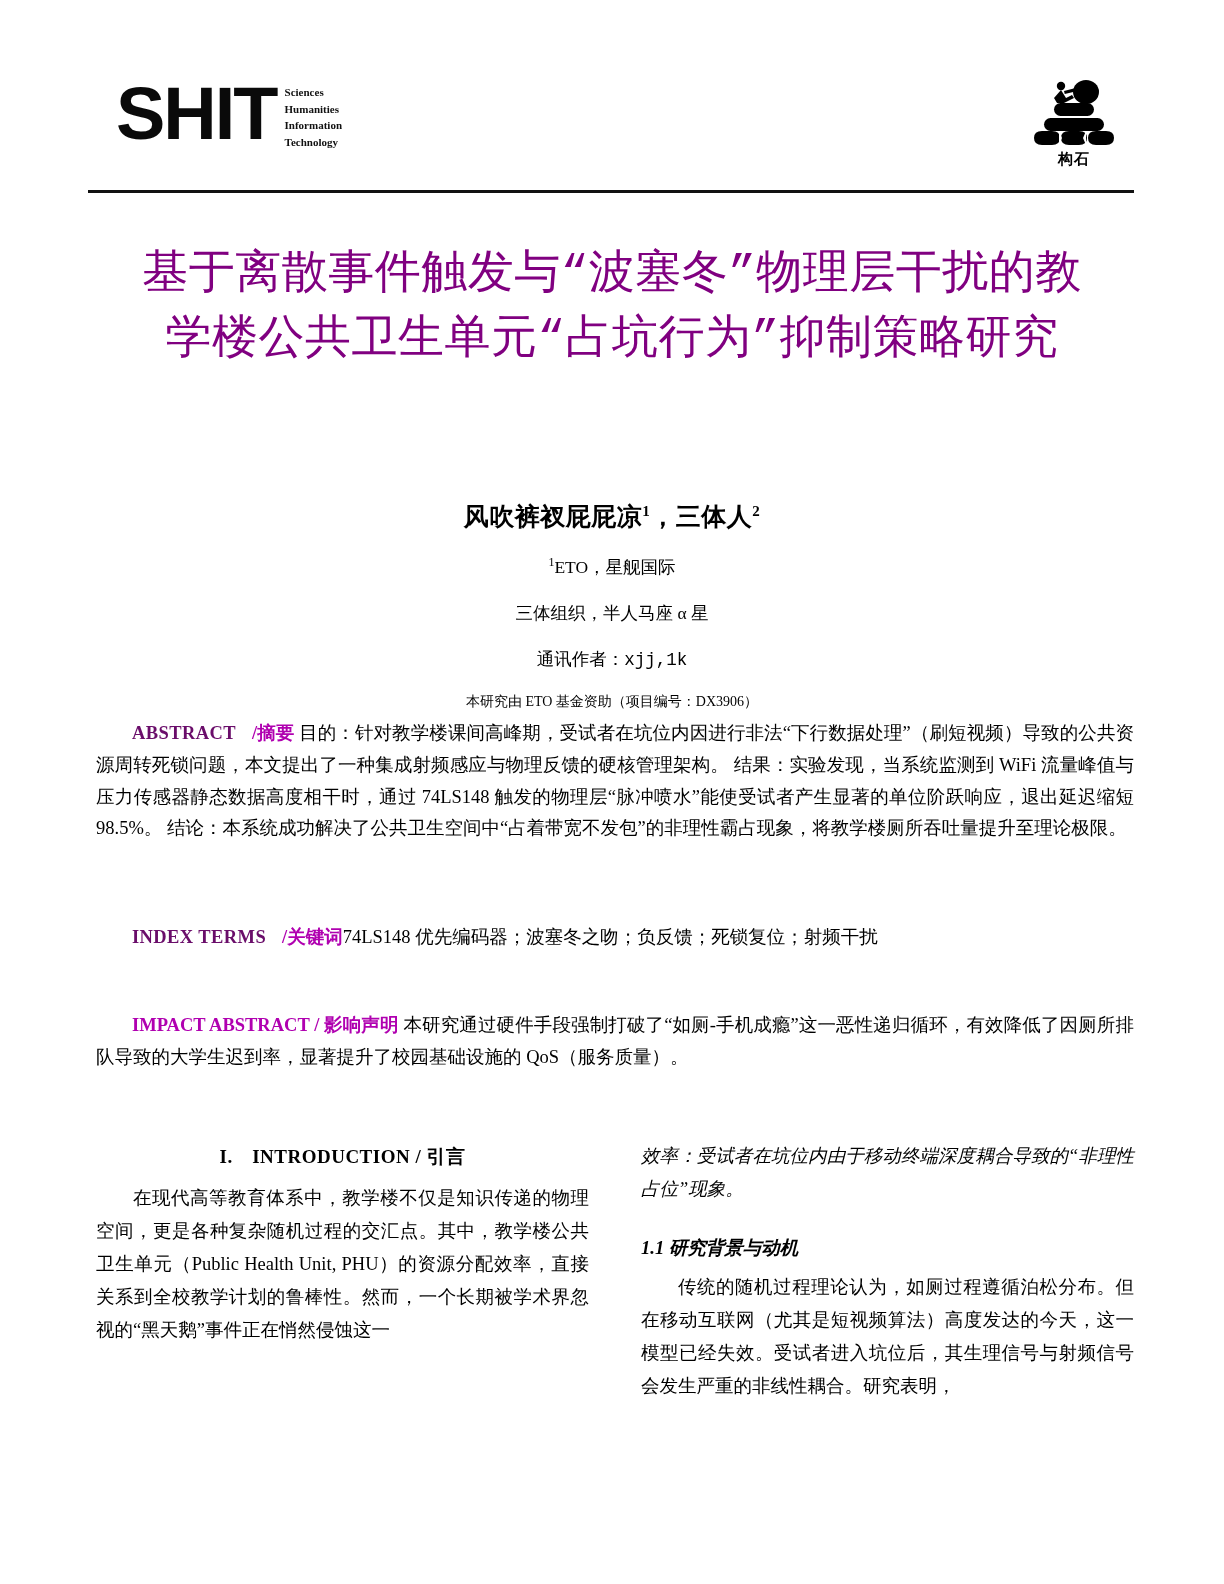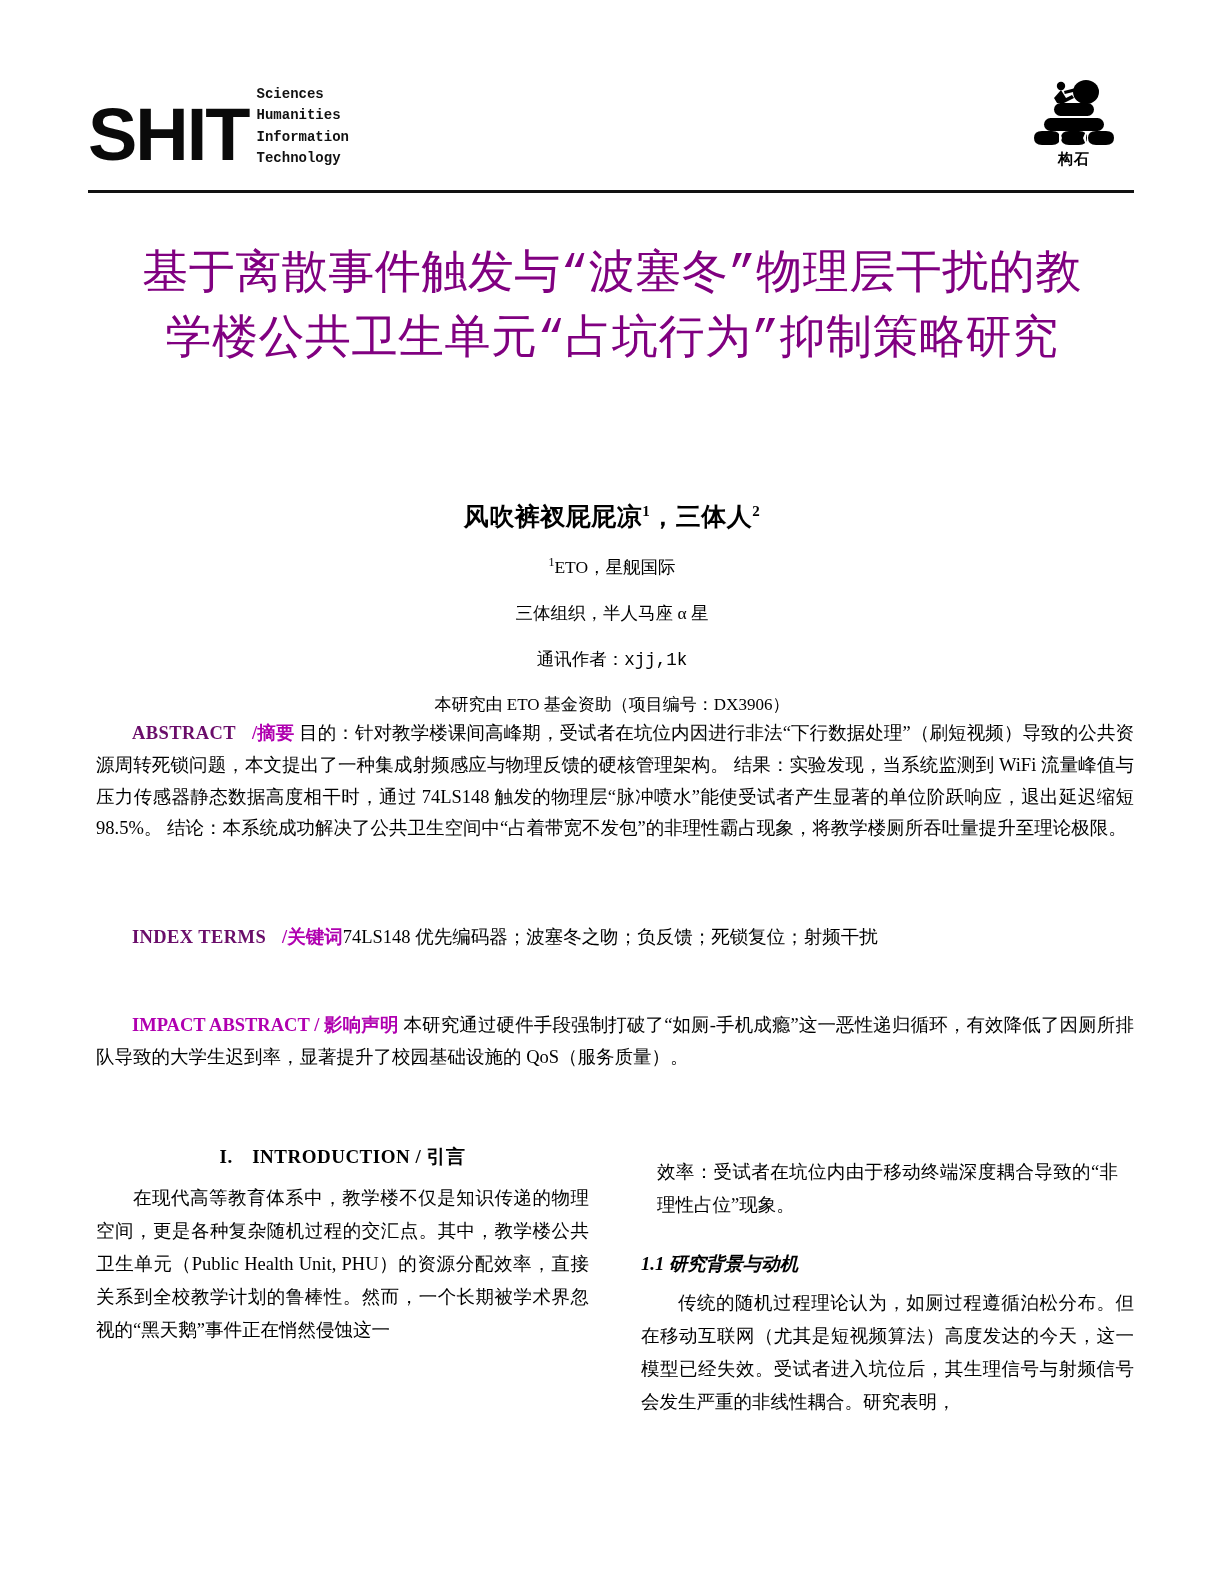--- a/index.html
+++ b/index.html
@@ -26,37 +26,37 @@
   
   .masthead {
     position: absolute;
     left: 88px;
     top: 70px;
     width: 1046px;
     height: 108px;
   }
   .logo-left {
     position: absolute;
-    left: 0;
+    left: 28px;
     top: 8px;
     display: flex;
-    align-items: flex-end;
+    align-items: center;
   }
   .logo-word {
     font-family: "Liberation Sans", "DejaVu Sans", sans-serif;
     font-weight: bold;
     font-size: 74px;
     letter-spacing: -2px;
     line-height: 0.92;
     color: #0a0a0a;
   }
   .logo-tagline {
-    font-family: Liberation Mono, monospace;
-    font-weight: bold;
-    font-size: 14px;
+    font-family: Liberation Serif, serif;
+    font-weight: bold;
+    font-size: 11px;
     line-height: 1.52;
     color: #111111;
     margin-left: 8px;
     margin-top: 6px;
   }
   .logo-tagline div { white-space: nowrap; }
 
   .logo-right {
     position: absolute;
     right: 0px;
@@ -118,21 +118,21 @@
     color: #000;
   }
   .affil sup { font-size: 12px; }
   .corr {
     font-size: 17.5px;
     margin-top: 22px;
     color: #000;
   }
   .corr .mono { font-family: "Liberation Mono", "DejaVu Sans Mono", monospace; }
   .funding {
-    font-size: 17px;
+    font-size: 14px;
     margin-top: 22px;
     color: #000;
   }
 
   
   .block {
     position: absolute;
     left: 96px;
     width: 1038px;
     font-size: 18.5px;
@@ -182,21 +182,21 @@
     margin-bottom: 8px;
   }
   .sub-head {
     font-style: italic;
     font-weight: bold;
     font-size: 18.5px;
     margin-top: 26px;
     margin-bottom: 6px;
   }
   .para { text-indent: 2em; margin: 0; }
-  .para-noindent { text-indent: 0; margin: 16px; }
+  .para-noindent { text-indent: 0; margin: 0; font-style: italic; }
 </style>
 </head>
 <body>
 
 <div class="page">
 
   <div class="masthead">
 
     <div class="logo-left">
       <div class="logo-word">SHIT</div>

